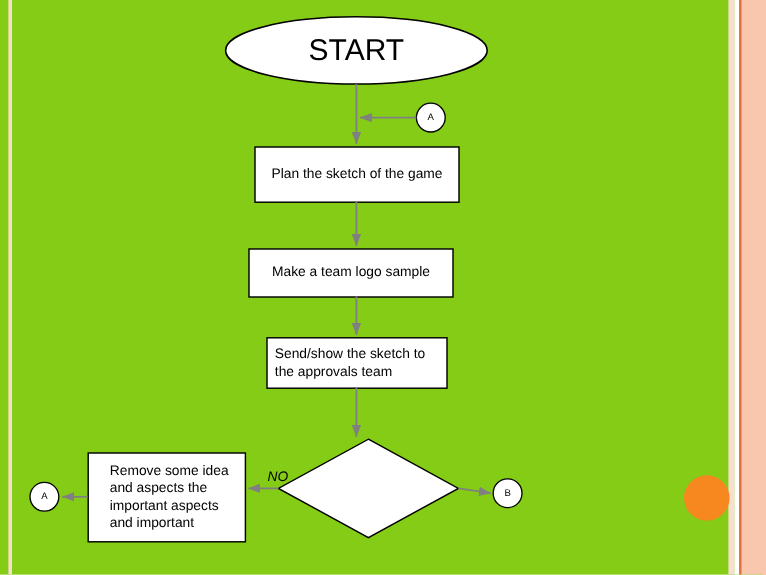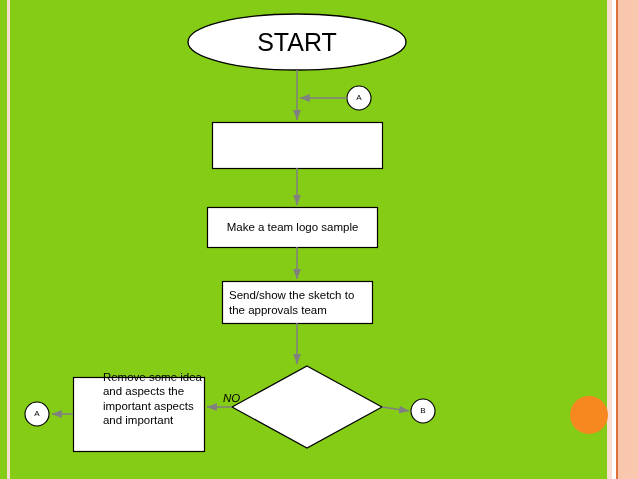--- a/index.html
+++ b/index.html
@@ -38,21 +38,21 @@
     line-height: 1.22;
   }
   .box-label {
     font-size: 11.5px;
   }
   .box-center {
     justify-content: center;
     text-align: center;
   }
   .box-left {
-    justify-content: flex-end;
+    justify-content: center;
     text-align: left;
   }
   .start-label {
     font-size: 25px;
     justify-content: center;
     text-align: center;
   }
   .conn-label {
     font-size: 8px;
     justify-content: center;
@@ -131,29 +131,30 @@
 
     <line x1="73" y1="414" x2="52" y2="414" stroke="#808080" stroke-width="1.5" marker-end="url(#arrowGrayLeft)"></line>
 
     <line x1="382" y1="407" x2="409" y2="411" stroke="#808080" stroke-width="1.5" marker-end="url(#arrowGray)"></line>
   </svg>
 
   <div class="shape-text start-label" style="left:188px; top:14px; width:218px; height:56px;">START</div>
 
   <div class="shape-text conn-label" style="left:347px; top:86px; width:24px; height:24px;">A</div>
 
+  <div class="shape-text box-label box-center" style="left:218px; top:122px; width:159px; height:47px;">Plan the sketch of the game</div>
 
   <div class="shape-text box-label box-center" style="left:213px; top:207px; width:159px; height:41px;">Make a team logo sample</div>
 
   <div class="shape-text box-label box-left" style="left:229px; top:281px; width:142px; height:43px;">
     <span><span>Send/show the sketch to the approvals team</span></span>
   </div>
 
 
-  <div class="shape-text box-label box-left" style="left:80px; top:362px; width:122px; height:73px;">
+  <div class="shape-text box-label box-left" style="left:80px; top:378px; width:122px; height:73px;">
     <span>
       <span>Remove some idea</span><br>
       <span>and aspects the</span><br>
       <span>important aspects</span><br>
       <span>and important</span>
     </span>
   </div>
 
   <div class="shape-text conn-label" style="left:25px; top:402px; width:24px; height:24px;">A</div>
 

